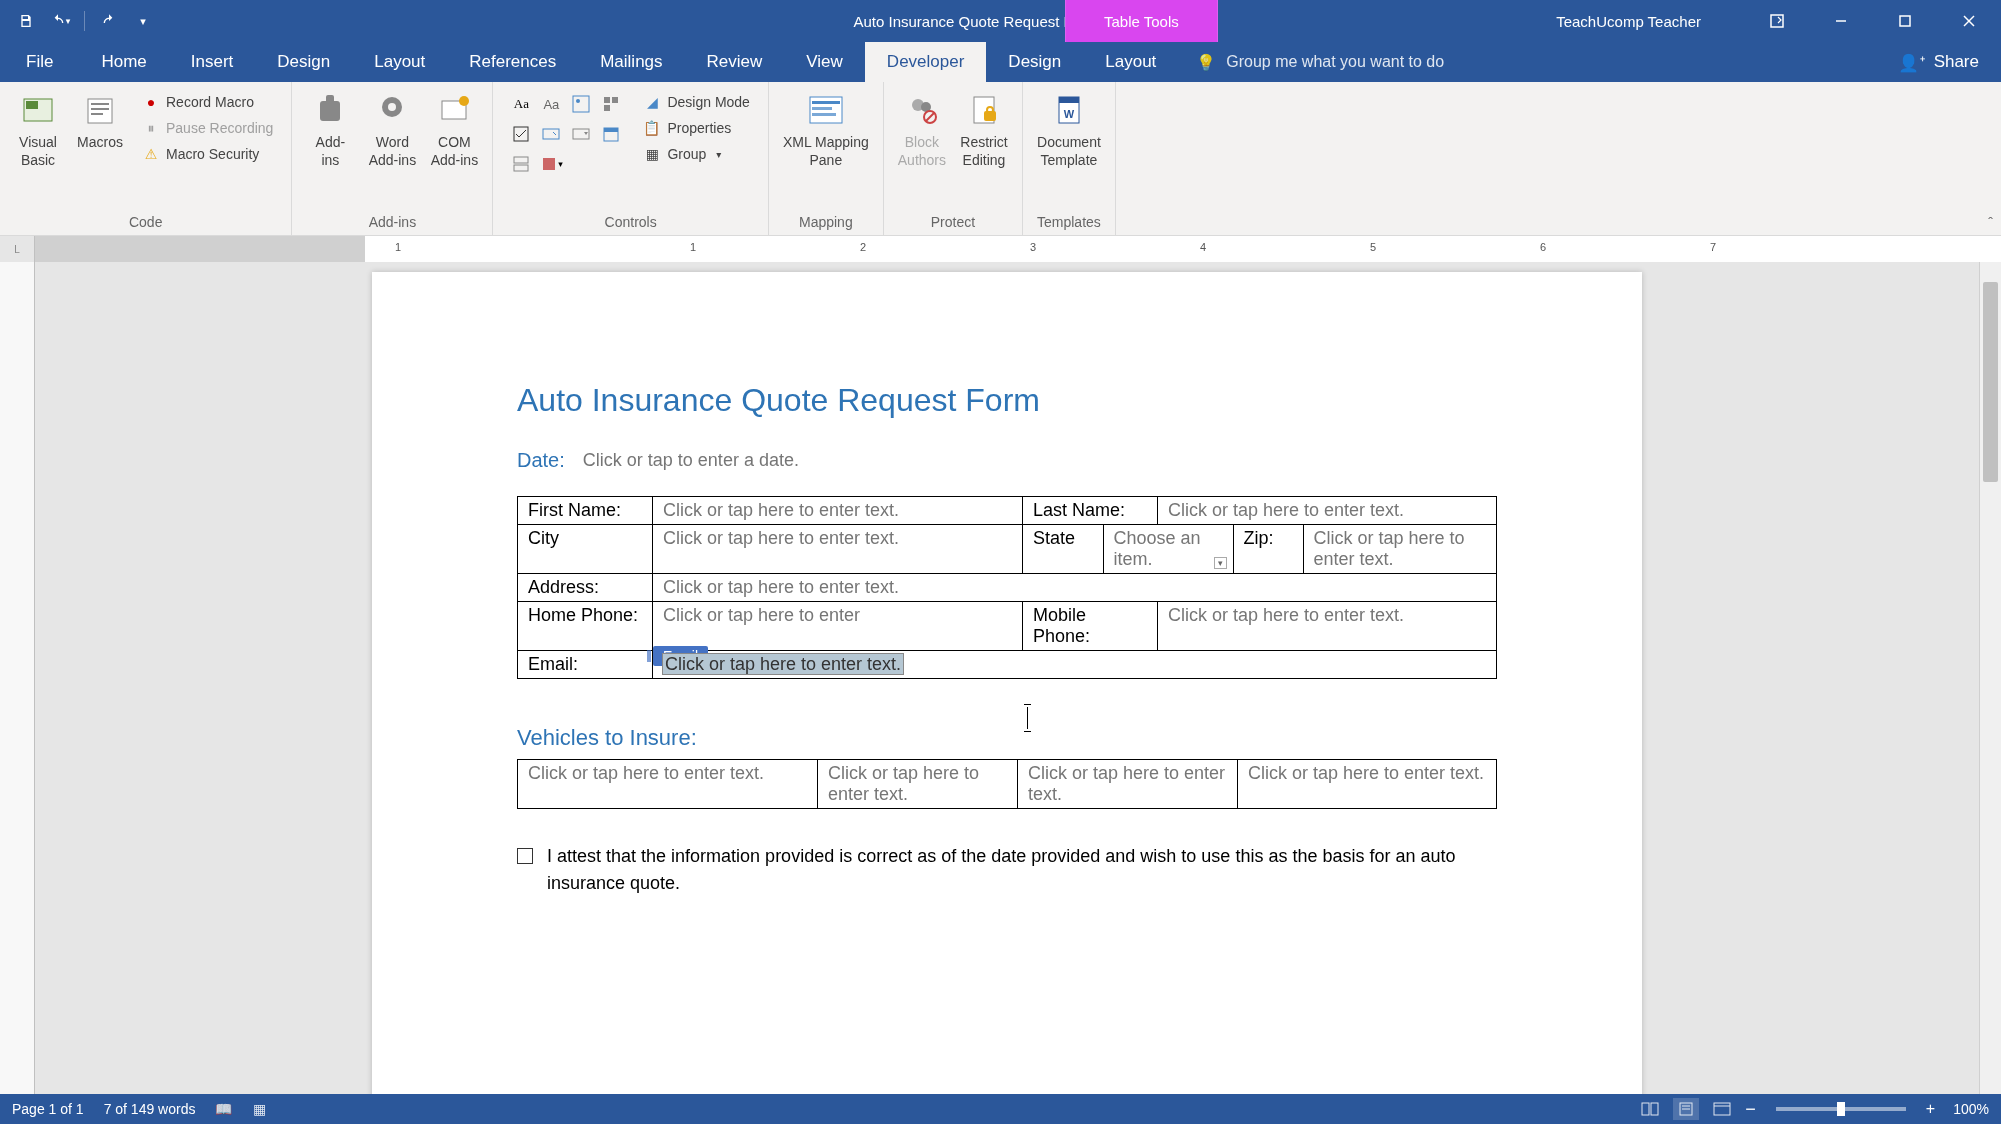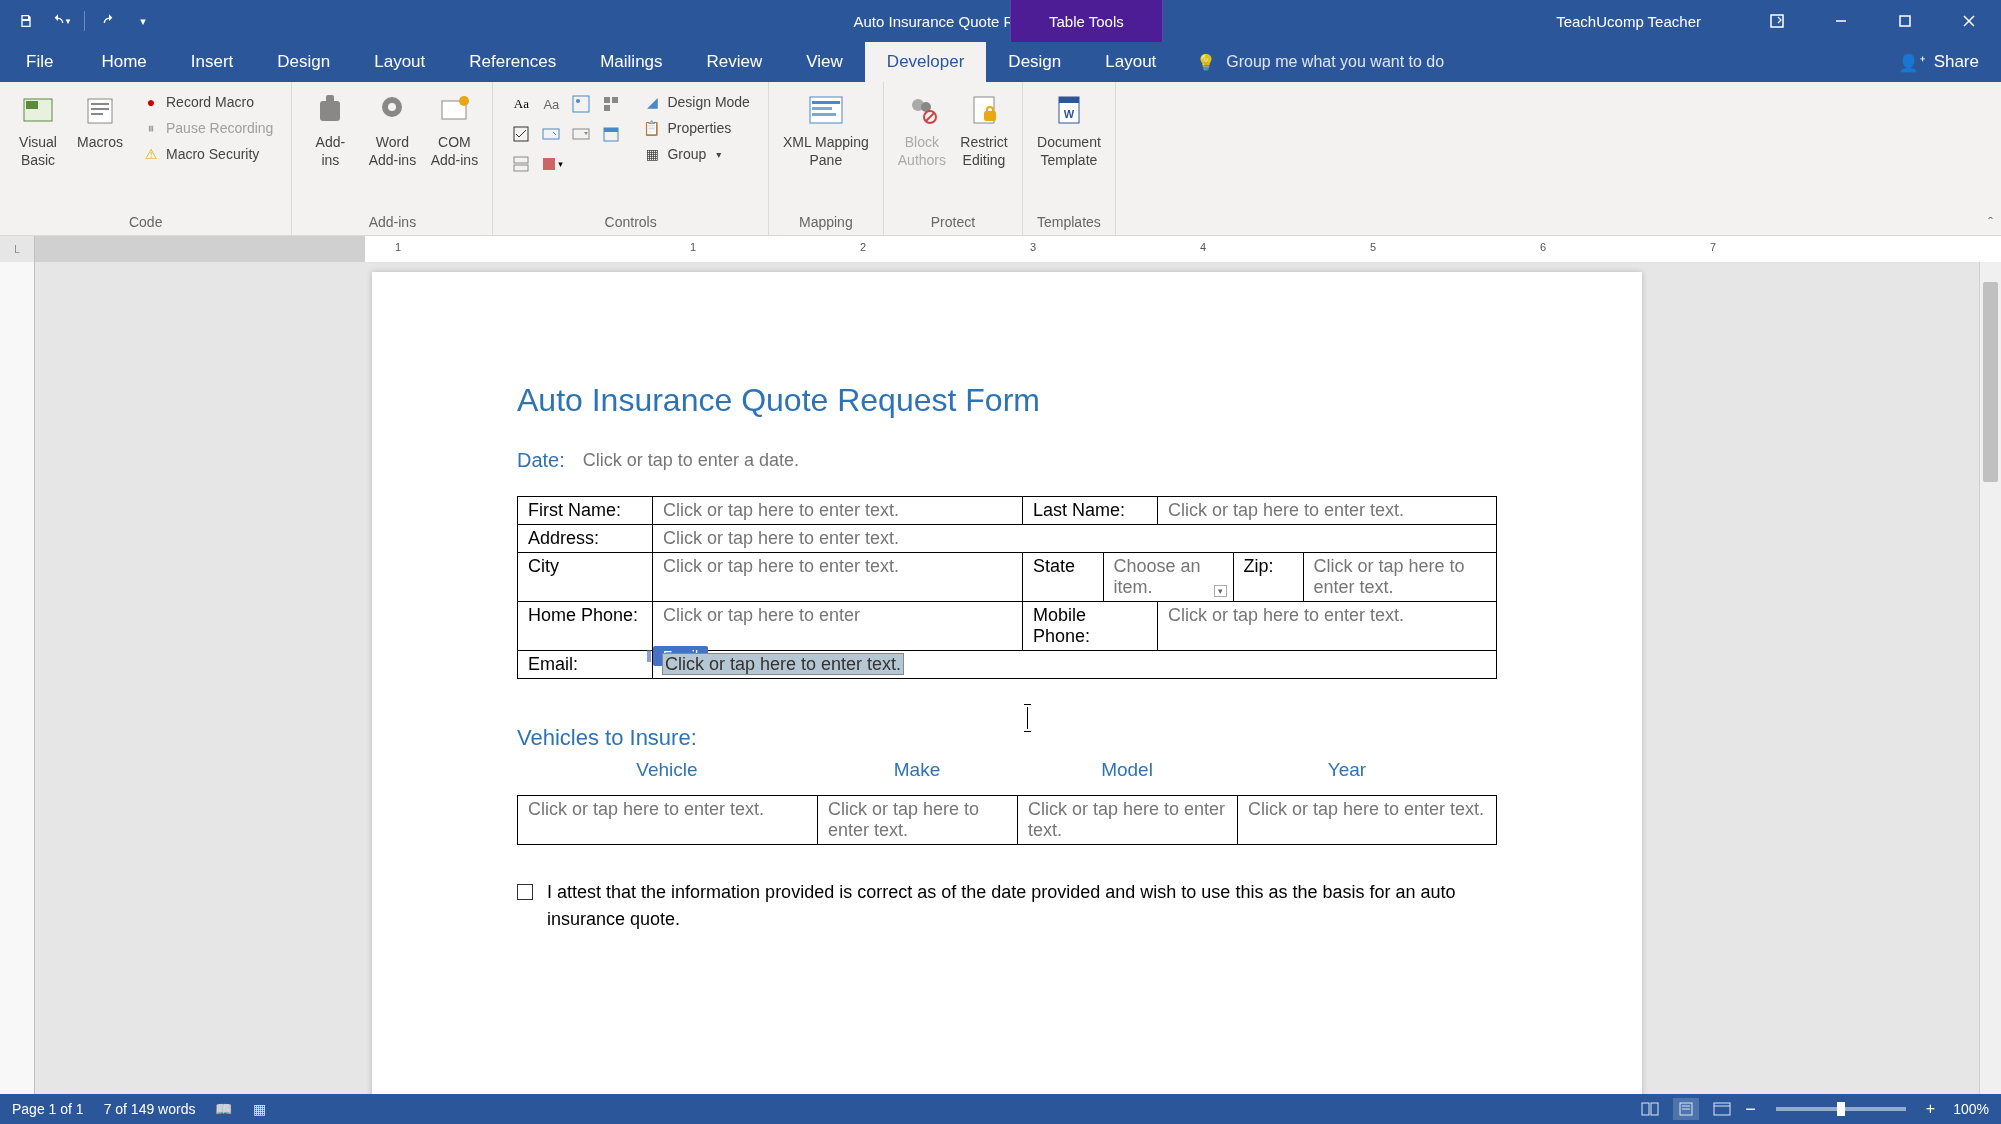--- a/index.html
+++ b/index.html
@@ -5,21 +5,21 @@
 * { box-sizing: border-box; margin: 0; padding: 0; font-family: "Segoe UI", Tahoma, sans-serif; }
 body { background: #e6e6e6; overflow: hidden; width: 2001px; height: 1124px; }
 
 
 .titlebar { background: #2b579a; height: 42px; display: flex; align-items: center; color: white; font-size: 15px; position: relative; }
 .qat { display: flex; align-items: center; gap: 6px; padding-left: 12px; }
 .qat-btn { width: 28px; height: 28px; display: flex; align-items: center; justify-content: center; cursor: pointer; }
 .qat svg { width: 16px; height: 16px; fill: white; }
 .qat-sep { width: 1px; height: 20px; background: rgba(255,255,255,0.3); margin: 0 4px; }
 .doc-title { position: absolute; left: 50%; transform: translateX(-50%); color: white; }
-.table-tools-tab { position: absolute; left: 1010px; top: 0; height: 42px; padding: 0 38px; background: #4c1d95; display: flex; align-items: center; color: white; font-size: 15px; border-left: 1px solid rgba(255,255,255,0.15); border-right: 1px solid rgba(255,255,255,0.15); }
+.table-tools-tab { position: absolute; left: 1065px; top: 0; height: 42px; padding: 0 38px; background: #d946ef; display: flex; align-items: center; color: white; font-size: 15px; border-left: 1px solid rgba(255,255,255,0.15); border-right: 1px solid rgba(255,255,255,0.15); }
 .account-name { position: absolute; right: 300px; color: white; }
 .window-controls { position: absolute; right: 0; display: flex; }
 .win-btn { width: 64px; height: 42px; display: flex; align-items: center; justify-content: center; cursor: pointer; }
 .win-btn svg { width: 14px; height: 14px; stroke: white; stroke-width: 1.5; fill: none; }
 
 
 .tabs-row { background: #2b579a; height: 40px; display: flex; align-items: stretch; }
 .tab { padding: 0 22px; display: flex; align-items: center; color: white; font-size: 17px; cursor: pointer; }
 .tab.file { padding: 0 26px; }
 .tab.active { background: #f3f2f1; color: #2b579a; }
@@ -418,42 +418,42 @@
         <span class="placeholder">Click or tap to enter a date.</span>
       </div>
 
       <table class="form-table">
         <tbody>
             <tr>
           <td class="lbl-cell">First Name:</td>
           <td style="width:370px;"><span class="placeholder">Click or tap here to enter text.</span></td>
           <td class="lbl-cell">Last Name:</td>
           <td><span class="placeholder">Click or tap here to enter text.</span></td>
-        </tr>
-        <tr>
-          <td class="lbl-cell">Address:</td>
-          <td colspan="3"><span class="placeholder">Click or tap here to enter text.</span></td>
         </tr>
         <tr>
           <td class="lbl-cell">City</td>
           <td><span class="placeholder">Click or tap here to enter text.</span></td>
           <td colspan="2" style="padding:0;">
             <table style="width:100%;border-collapse:collapse;">
               <tbody>
                     <tr>
                 <td style="border:none;border-right:1px solid #000;width:80px;padding:3px 10px;">State</td>
                 <td style="border:none;border-right:1px solid #000;width:130px;padding:3px 10px;position:relative;"><span class="placeholder">Choose an item.</span><span style="position:absolute;right:6px;bottom:4px;border:1px solid #aaa;font-size:9px;padding:0 3px;color:#666;">▾</span></td>
                 <td style="border:none;border-right:1px solid #000;width:70px;padding:3px 10px;">Zip:</td>
                 <td style="border:none;padding:3px 10px;"><span class="placeholder">Click or tap here to enter text.</span></td>
               </tr>
             </tbody>
                 </table>
           </td>
         </tr>
         <tr>
+          <td class="lbl-cell">Address:</td>
+          <td colspan="3"><span class="placeholder">Click or tap here to enter text.</span></td>
+        </tr>
+        <tr>
           <td class="lbl-cell">Home Phone:</td>
           <td style="position:relative;">
             <span class="placeholder">Click or tap here to enter</span>
             <div class="content-control-tag" style="position:absolute; left:4px; bottom:-16px;">Email</div>
           </td>
           <td class="lbl-cell" style="width:100px;">Mobile Phone:</td>
           <td><span class="placeholder">Click or tap here to enter text.</span></td>
         </tr>
         <tr>
           <td class="lbl-cell">Email:</td>
@@ -462,26 +462,20 @@
           </td>
         </tr>
       </tbody>
         </table>
 
       <div style="position:relative;">
         <div class="text-cursor" style="left:510px; top:28px;"></div>
       </div>
 
       <div class="doc-h2" style="margin-top:46px;">Vehicles to Insure:</div>
-      <div class="veh-headers">
-        <div style="width:300px;">Vehicle</div>
-        <div style="width:200px;">Make</div>
-        <div style="width:220px;">Model</div>
-        <div style="width:220px;">Year</div>
-      </div>
       <table class="form-table">
         <tbody>
             <tr>
           <td style="width:300px;"><span class="placeholder">Click or tap here to enter text.</span></td>
           <td style="width:200px;"><span class="placeholder">Click or tap here to enter text.</span></td>
           <td style="width:220px;"><span class="placeholder">Click or tap here to enter text.</span></td>
           <td><span class="placeholder">Click or tap here to enter text.</span></td>
         </tr>
       </tbody>
         </table>

